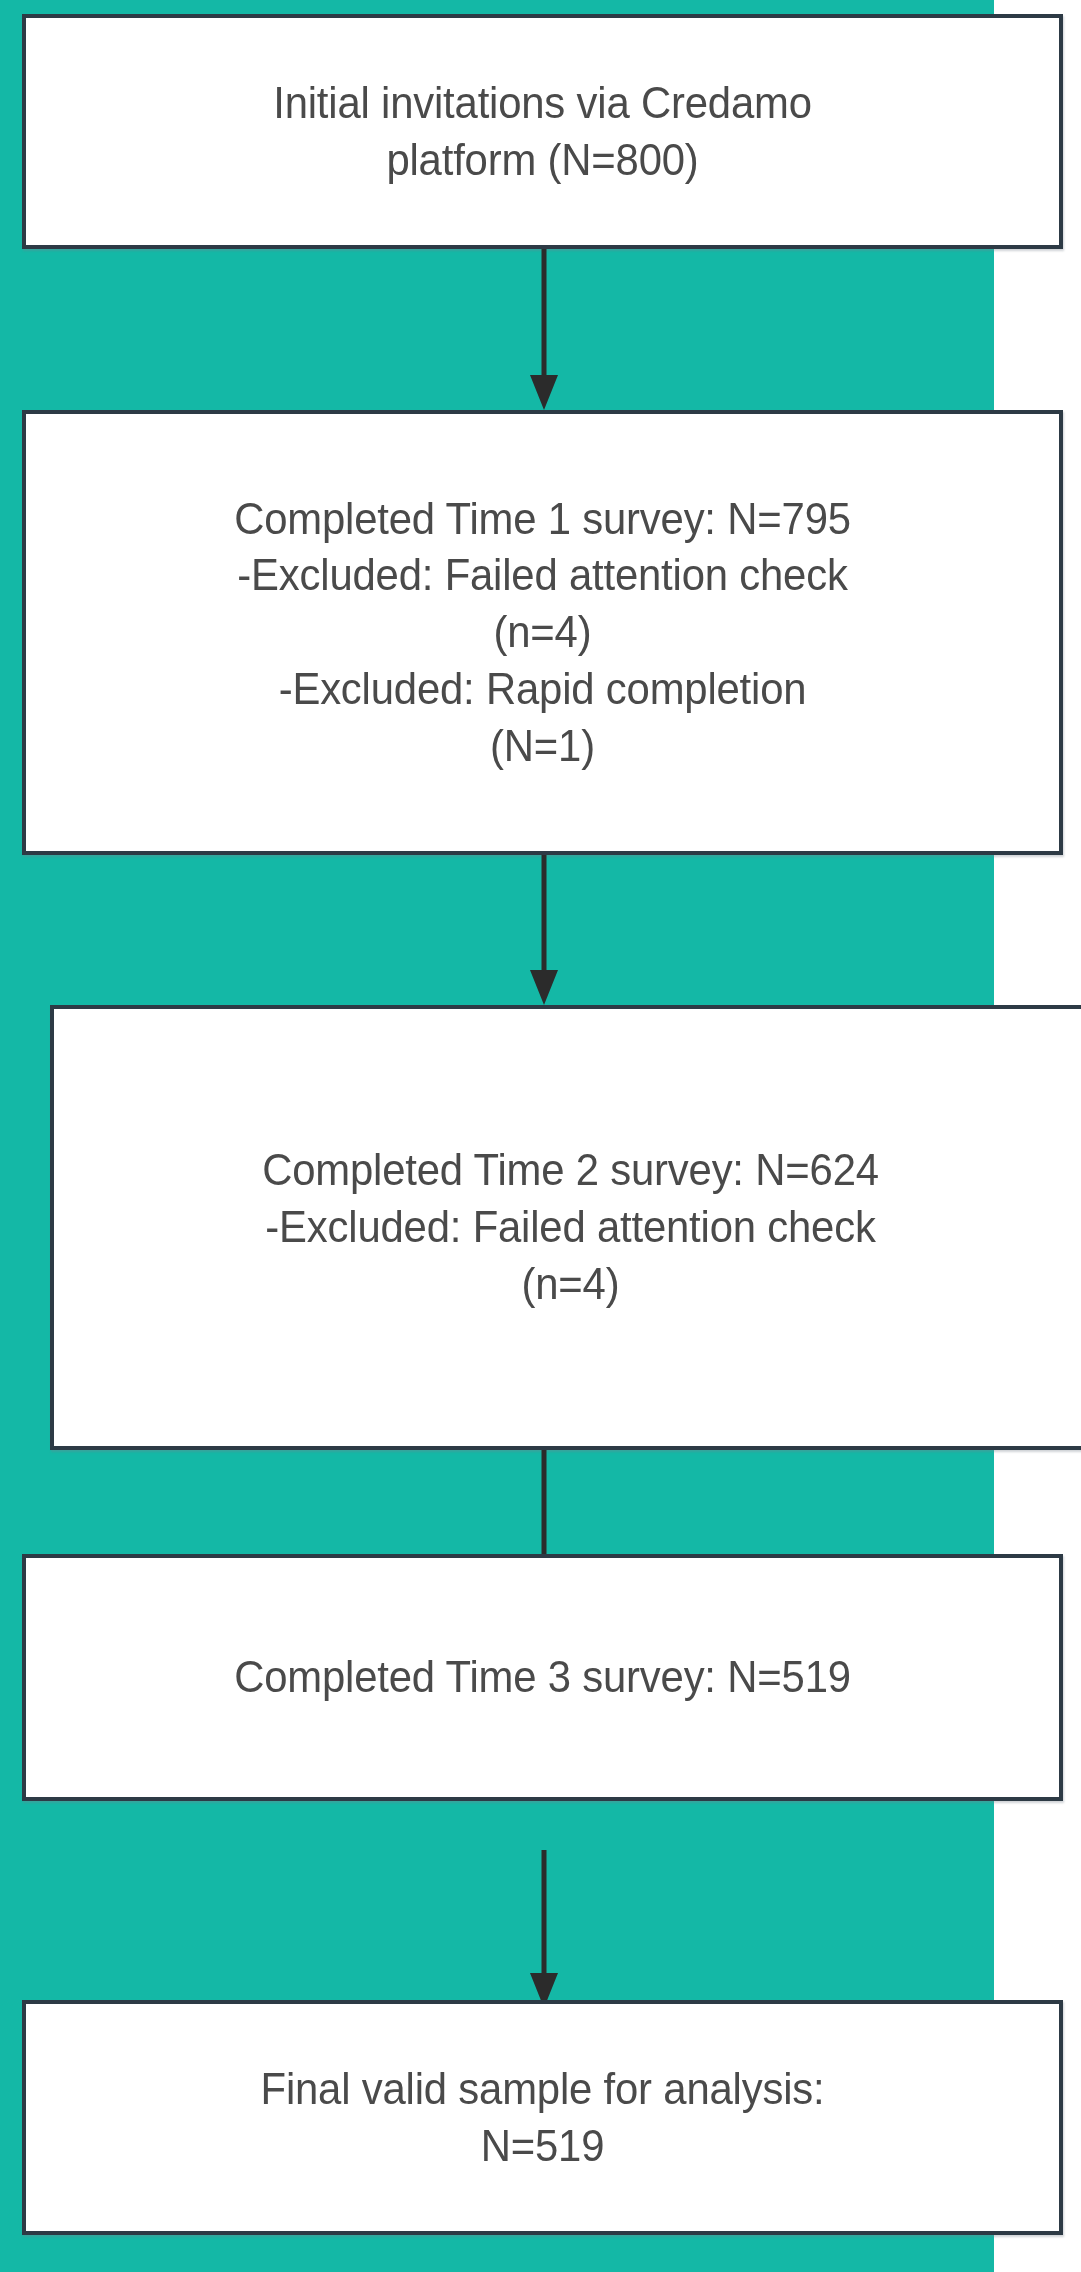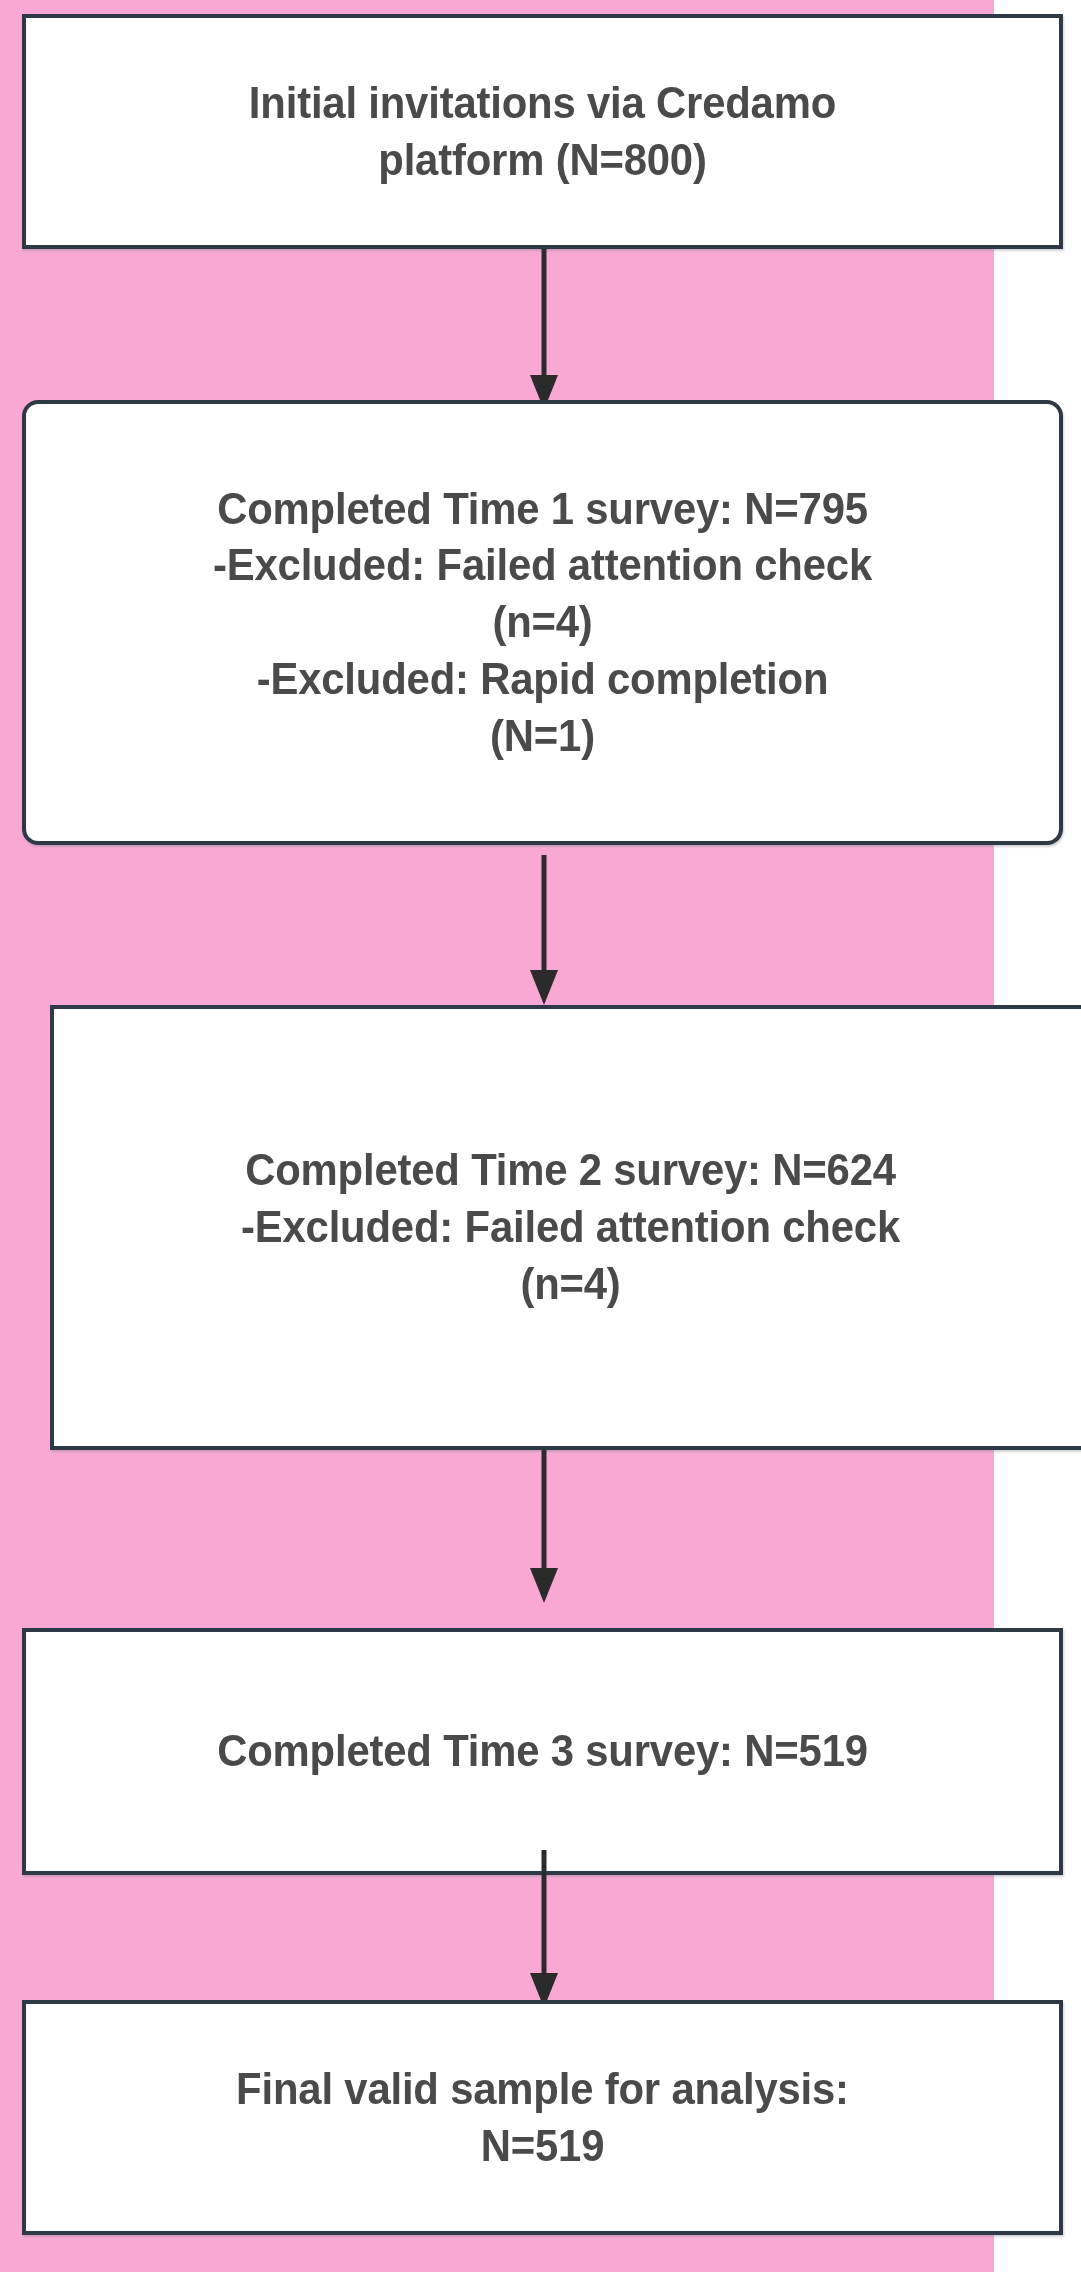--- a/index.html
+++ b/index.html
@@ -11,22 +11,21 @@
     width: 1081px;
     height: 2272px;
     font-family: "Liberation Sans", sans-serif;
     overflow: hidden;
   }
 
   #flowchart {
     position: relative;
     width: 994px;
     height: 2272px;
-    background: #f9a8d4;
-    font-weight: bold;
+    background: #14b8a6;
   }
 
   
   .node-box {
     position: absolute;
     left: 22px;
     width: 1041px;
     box-sizing: border-box;
     background: #ffffff;
     border: 4px solid #2d3a45;
@@ -45,23 +44,23 @@
     letter-spacing: -0.2px;
     white-space: pre-line;
     padding: 0 12px;
     box-sizing: border-box;
     transform: scaleX(0.93);
     transform-origin: center center;
   }
 
   
   #box-initial-invitations { top: 14px;   height: 235px; }
-  #box-time1-survey        { top: 400px;  height: 445px; border-radius: 16px; }
+  #box-time1-survey        { top: 410px;  height: 445px; }
   #box-time2-survey        { top: 1005px; height: 445px; margin-left: 28px; }
-  #box-time3-survey        { top: 1628px; height: 247px; }
+  #box-time3-survey        { top: 1554px; height: 247px; }
   #box-final-sample        { top: 2000px; height: 235px; }
 
   
   .connector {
     position: absolute;
     left: 0;
     width: 1081px;
     pointer-events: none;
   }
   .connector svg { display: block; }

